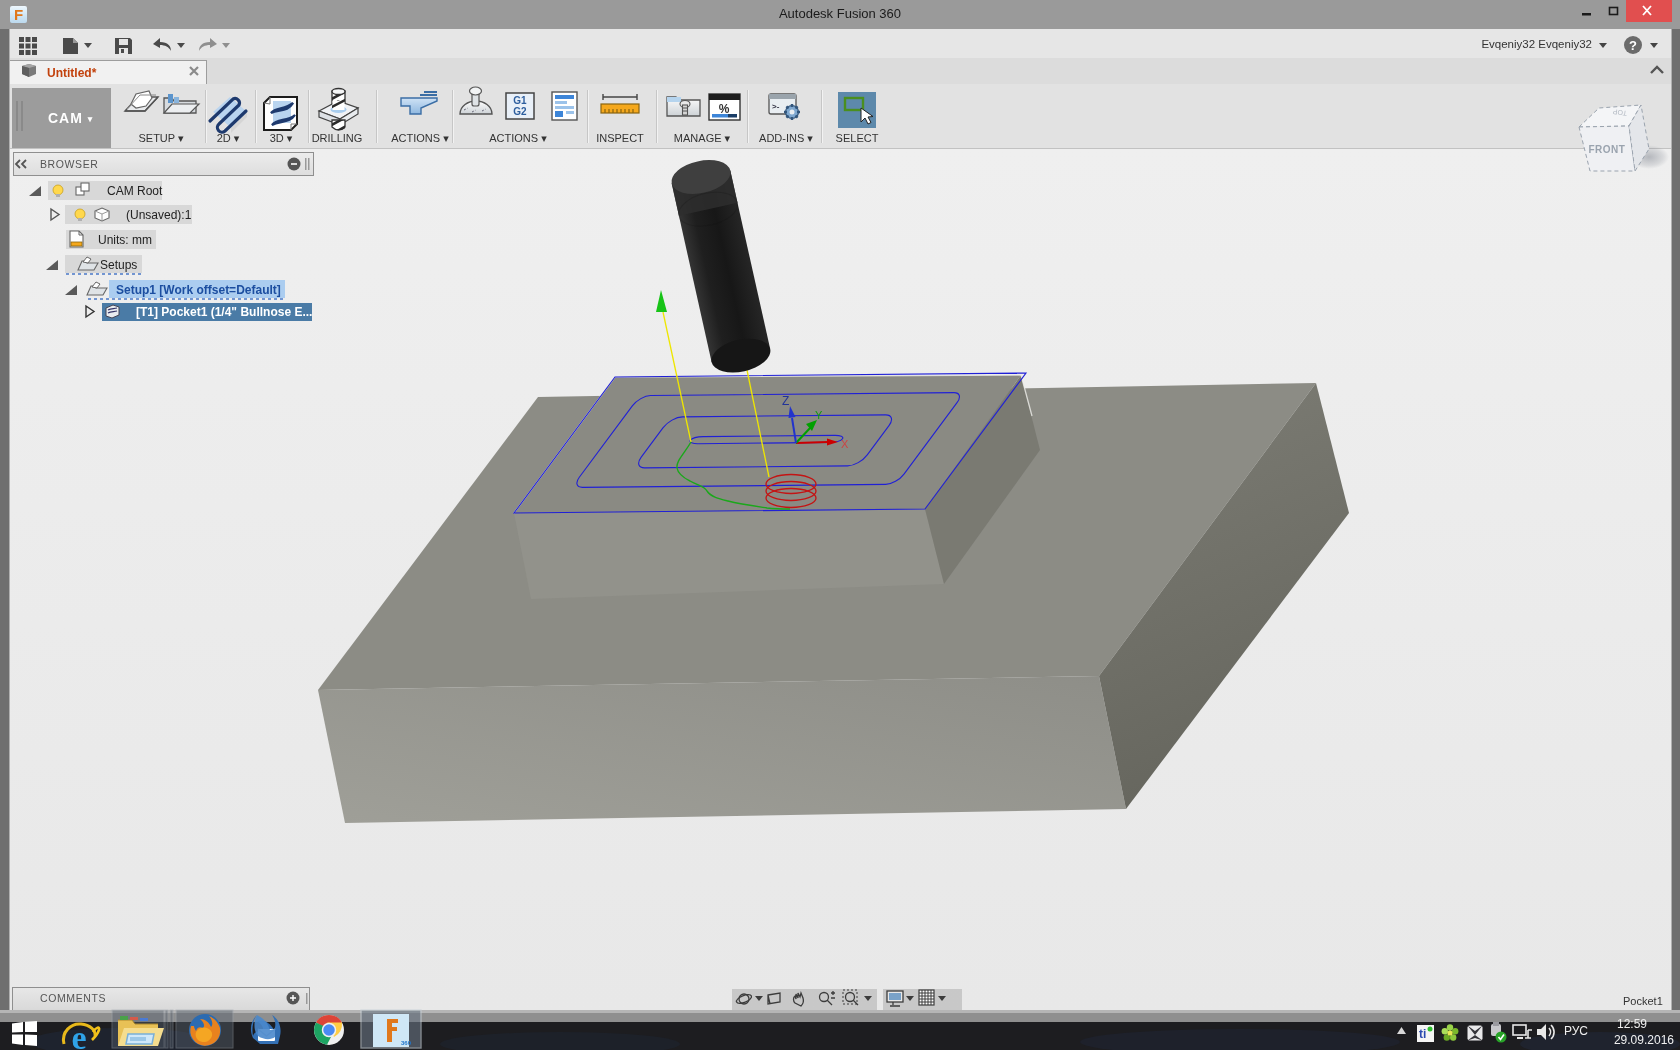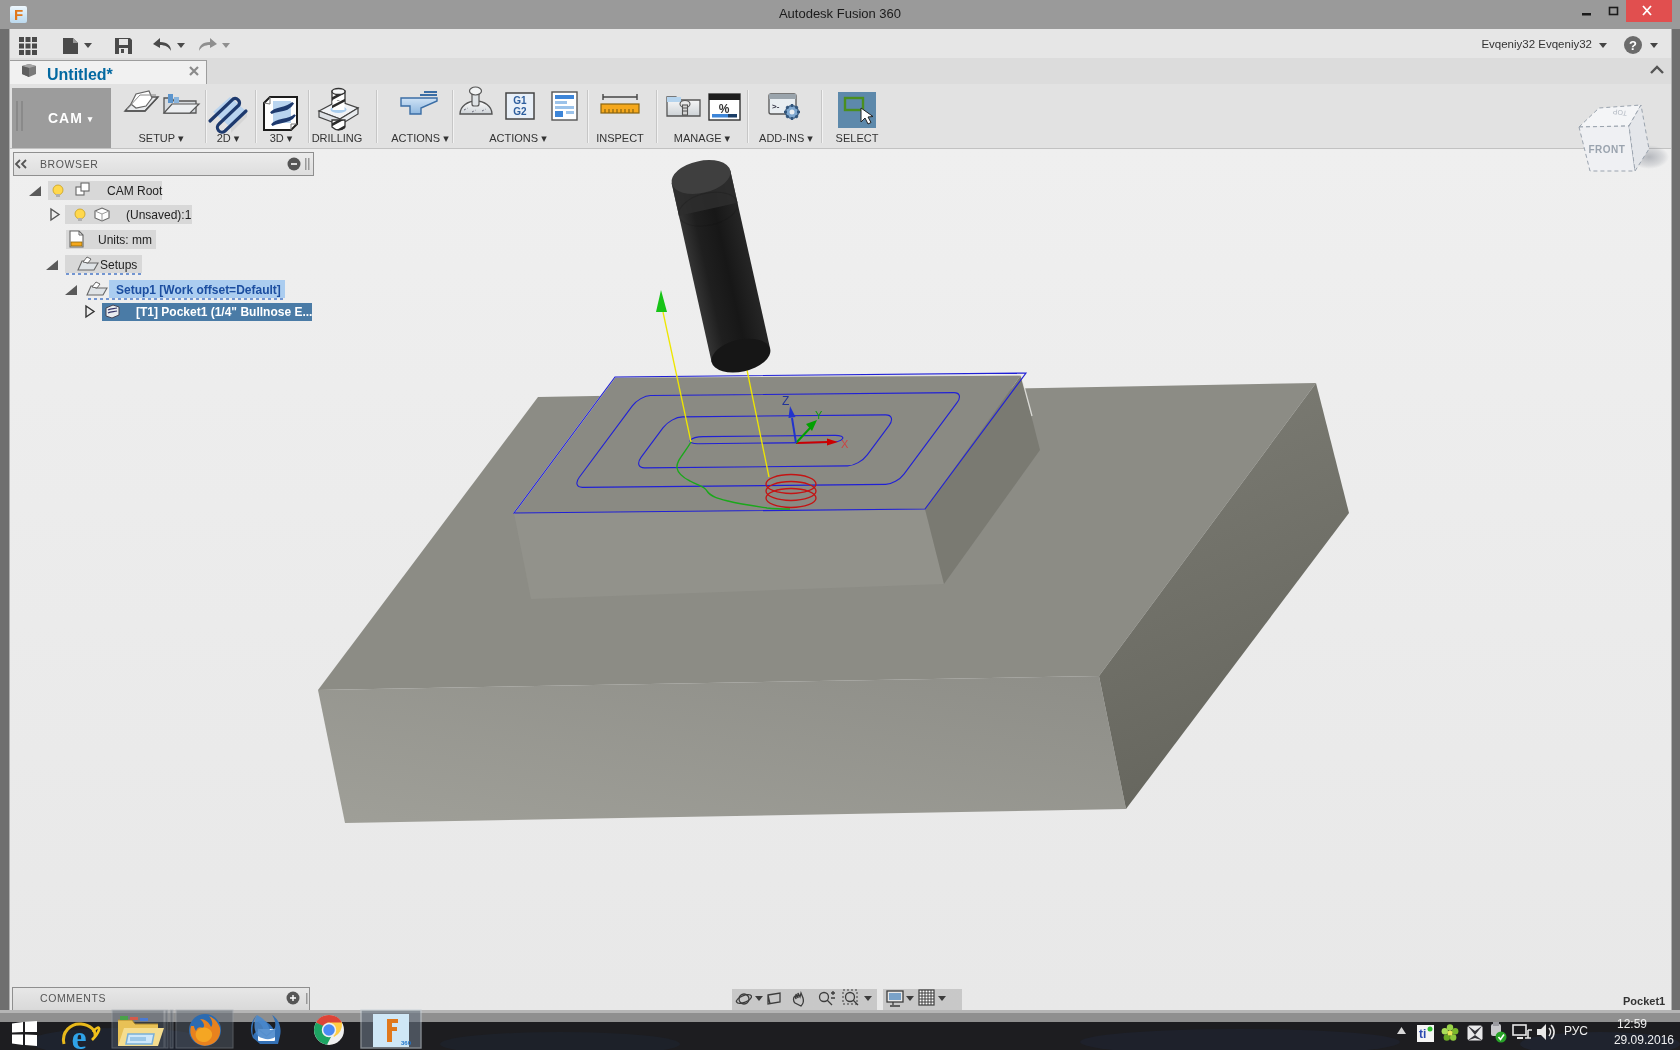--- a/index.html
+++ b/index.html
@@ -12,21 +12,21 @@
     background:linear-gradient(180deg,#eef7fd 0%,#cfe6f5 55%,#bcd9ee 100%);
     color:#e0781c;font-weight:bold;font-size:15px;line-height:17px;text-align:center;}
   #apptitle{left:0;top:0;width:1680px;height:17px;line-height:28px;text-align:center;
     font-size:13px;color:#1b1b1b;}
   
   #qat{left:0;top:29px;width:1680px;height:29px;background:#e6e6e6;border-bottom:1px solid #cccccc;}
   
   #tabs{left:0;top:58px;width:1680px;height:26px;background:#dcdcdc;border-bottom:1px solid #b5b5b5;}
   #tab1{left:8px;top:2px;width:199px;height:24px;background:#f1f1f1;
     border:1px solid #9d9d9d;border-bottom:none;box-sizing:border-box;}
-  #tab1 span{position:absolute;left:38px;top:5px;font-size:16px;font-weight:bold;color:#0369a1;}
+  #tab1 span{position:absolute;left:38px;top:5px;font-size:12px;font-weight:bold;color:#c2410c;}
   
   #ribbon{left:0;top:84px;width:1680px;height:64px;background:#e2e2e2;}
   #camblock{left:12px;top:4px;width:99px;height:60px;background:#9c9c9c;}
   #camblock .t{position:absolute;left:36px;top:22px;color:#ffffff;font-weight:bold;font-size:14px;letter-spacing:1px;}
   .rlabel{position:absolute;font-size:11px;color:#333333;white-space:nowrap;transform:translateX(-50%);}
   .rsep{position:absolute;top:6px;width:1px;height:53px;background:#c6c6c6;border-right:1px solid #f2f2f2;}
   
   #canvas{left:9px;top:148px;width:1662px;height:862px;border-top:1px solid #c2c2c2;box-sizing:border-box;
     background:linear-gradient(180deg,#efefef 0%,#ebebeb 55%,#e8e8e8 100%);}
   
@@ -35,21 +35,21 @@
   
   #browser{left:13px;top:152px;width:301px;height:24px;background:linear-gradient(#ececec,#dedede);
     border:1px solid #8f8f8f;box-sizing:border-box;}
   
   #comments{left:12px;top:987px;width:298px;height:24px;background:linear-gradient(#e7e7e7,#d9d9d9);
     border:1px solid #8f8f8f;box-sizing:border-box;}
   
   #tb_line{left:0;top:1010px;width:1680px;height:3px;background:#b5b5b5;}
   #tb_band{left:0;top:1013px;width:1680px;height:9px;background:#8f8f8f;}
   #taskbar{left:0;top:1022px;width:1680px;height:28px;background:#1d1d20;}
-  #pocket1{left:1591px;top:995px;font-size:11px;font-weight:bold;color:#333;padding-left:32px;}
+  #pocket1{left:1591px;top:995px;font-size:11px;font-weight:normal;color:#333;padding-left:32px;}
 </style>
 </head>
 <body>
 <div id="root">
 
   <div id="titlebar" class="abs"></div>
   <div id="apptitle" class="abs">Autodesk Fusion 360</div>
   <div id="ficon" class="abs">F</div>
   <svg class="abs" style="left:1570px;top:0;width:110px;height:24px">
     <rect x="12" y="13" width="9" height="2.5" fill="#1b1b1b"></rect>

